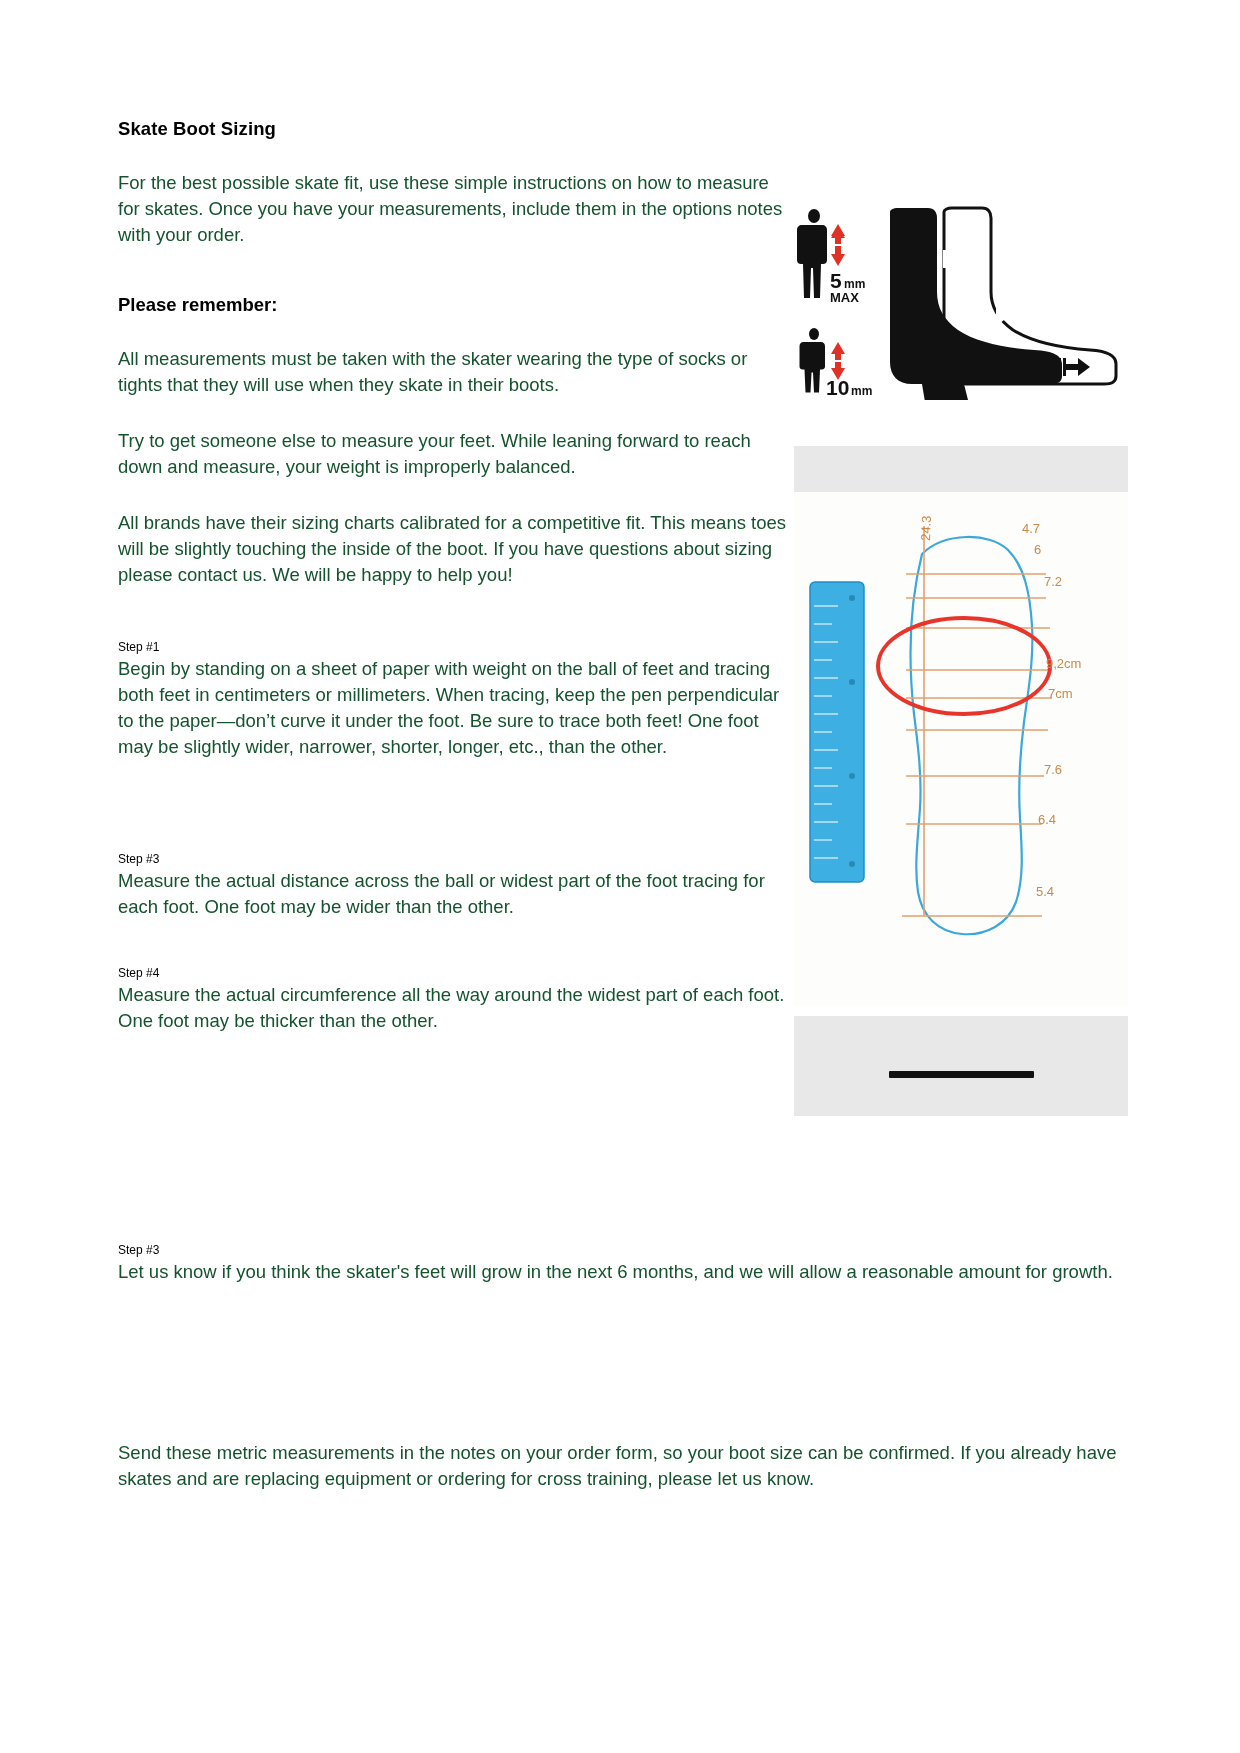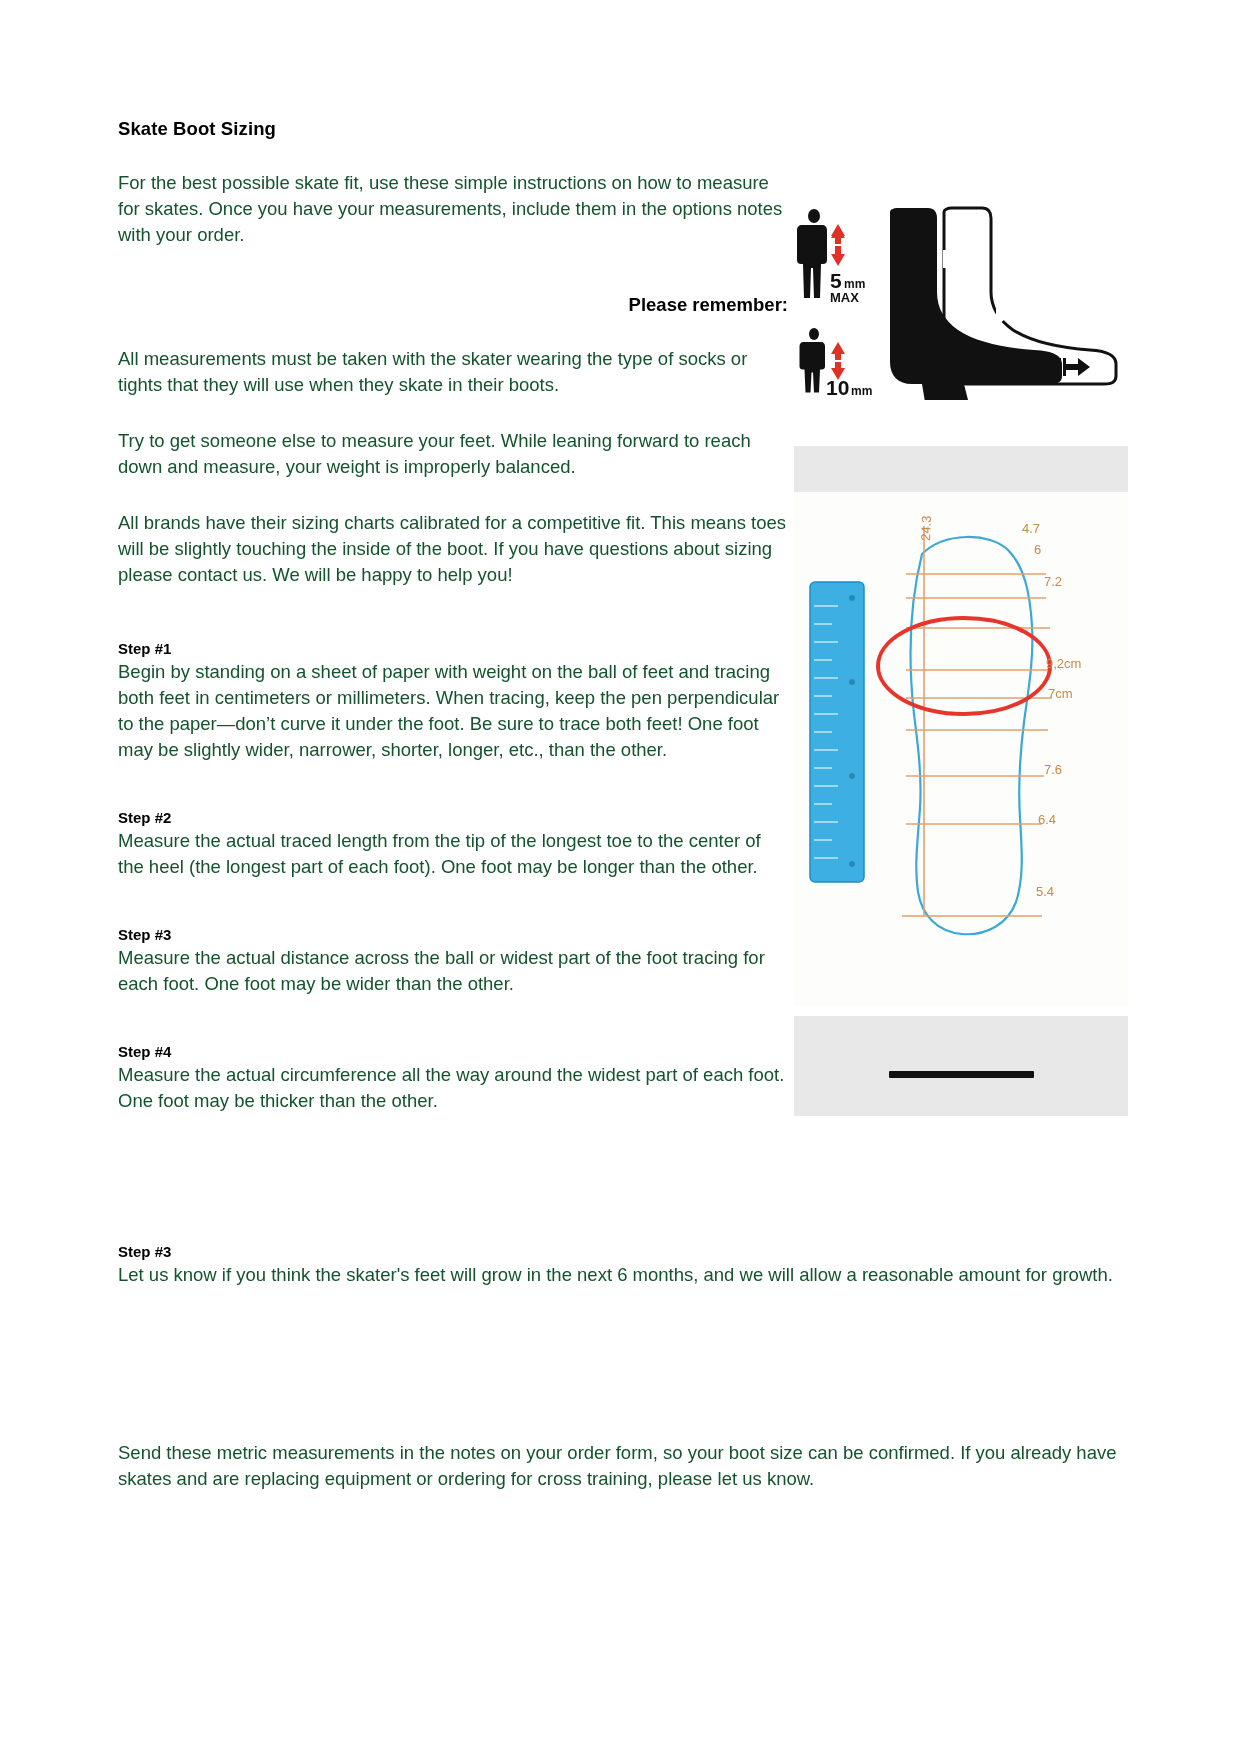--- a/index.html
+++ b/index.html
@@ -45,30 +45,29 @@
   p.para {
     font-size: 18.5px;
     line-height: 26px;
     margin: 0;
     color: #14532d;
   }
   .h-sub {
     font-size: 18.5px;
     font-weight: bold;
     margin: 0;
-    text-align: right;
   }
   .sp-30 { height: 30px; }
   .sp-46 { height: 46px; }
   .sp-52 { height: 52px; }
 
   .step-block { }
   .step-head {
-    font-size: 15px;
-    font-weight: bold;
+    font-size: 12px;
+    font-weight: normal;
     margin: 0 0 2px 0;
   }
 
   .wide-para {
     width: 1010px;
   }
 
   
   .img-boot {
     position: absolute;
@@ -147,24 +146,20 @@
 
       <div class="sp-52"></div>
 
       <div class="step-block">
         <p class="step-head">Step #1</p>
         <p class="para">Begin by standing on a sheet of paper with weight on the ball of feet and tracing both feet in centimeters or millimeters. When tracing, keep the pen perpendicular to the paper—don’t curve it under the foot. Be sure to trace both feet! One foot may be slightly wider, narrower, shorter, longer, etc., than the other.</p>
       </div>
 
       <div class="sp-46"></div>
 
-      <div class="step-block">
-        <p class="step-head">Step #2</p>
-        <p class="para">Measure the actual traced length from the tip of the longest toe to the center of the heel (the longest part of each foot). One foot may be longer than the other.</p>
-      </div>
 
       <div class="sp-46"></div>
 
       <div class="step-block">
         <p class="step-head">Step #3</p>
         <p class="para">Measure the actual distance across the ball or widest part of the foot tracing for each foot.  One foot may be wider than the other.</p>
       </div>
 
       <div class="sp-46"></div>
 

